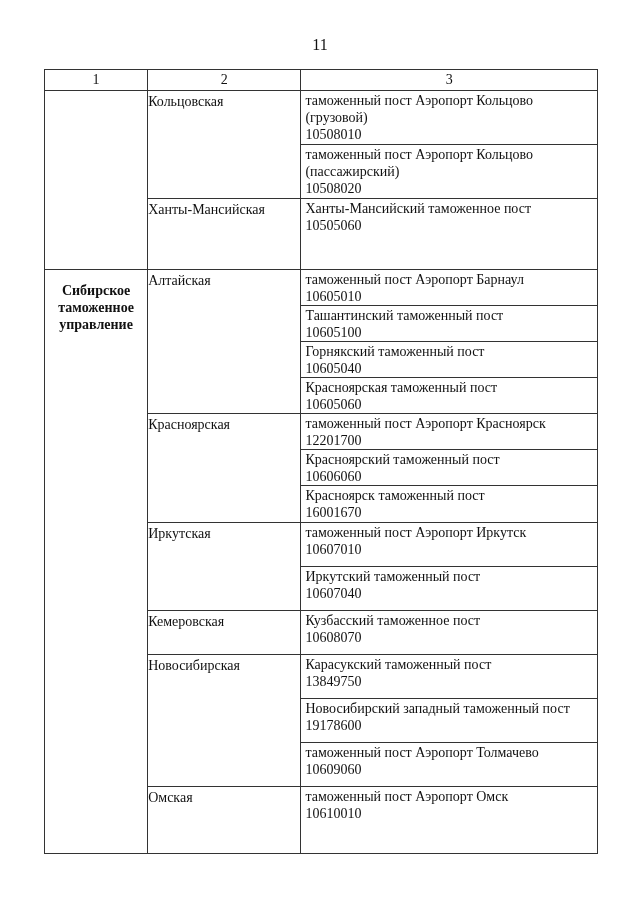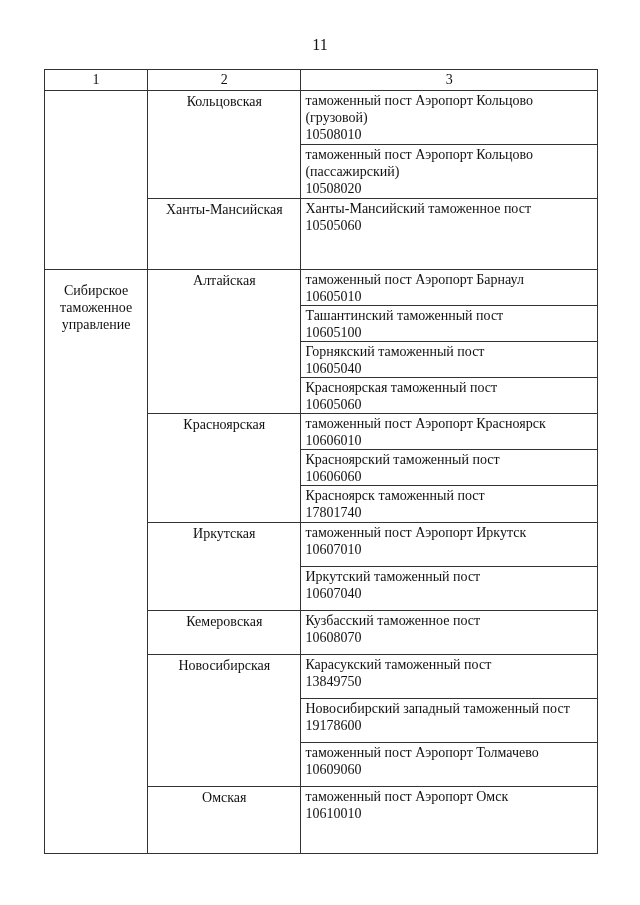--- a/index.html
+++ b/index.html
@@ -16,22 +16,22 @@
     position: absolute; left: 44px; top: 69px; width: 554px;
     border-collapse: collapse; table-layout: fixed;
   }
   .tbl td {
     border: 1px solid #333; vertical-align: top; padding: 0; line-height: 17px;
   }
   .tbl .hdr td { text-align: center; height: 19px; padding-top: 1px; }
   .c1 { width: 103px; }
   .c2 { width: 153px; }
   .c3 { width: 296px; }
-  .dept { text-align: center; padding-top: 12px !important; }
-  .region { text-align: center; padding-top: 2px !important; }
+  .dept { text-align: center; padding-top: 12px !important; font-weight: bold; }
+  .region { text-align: left; padding-top: 2px !important; }
   .posts { padding: 0 !important; }
   .post {
     border-bottom: 1px solid #333; padding: 1px 4px 1px 4px;
   }
   .post:last-child { border-bottom: none; }
   .post .name, .post .code { display: block; }
 </style>
 </head>
 <body>
 
@@ -94,29 +94,29 @@
         <span class="name">Красноярская таможенный пост</span>
         <span class="code">10605060</span>
       </div>
     </td>
   </tr>
   <tr>
     <td class="region">Красноярская</td>
     <td class="posts">
       <div class="post" style="height:33px">
         <span class="name">таможенный пост Аэропорт Красноярск</span>
-        <span class="code">10606010</span>
+        <span class="code">12201700</span>
       </div>
       <div class="post" style="height:33px">
         <span class="name">Красноярский таможенный пост</span>
         <span class="code">10606060</span>
       </div>
       <div class="post" style="height:34px">
         <span class="name">Красноярск таможенный пост</span>
-        <span class="code">17801740</span>
+        <span class="code">16001670</span>
       </div>
     </td>
   </tr>
   <tr>
     <td class="region">Иркутская</td>
     <td class="posts">
       <div class="post" style="height:41px">
         <span class="name">таможенный пост Аэропорт Иркутск</span>
         <span class="code">10607010</span>
       </div>

